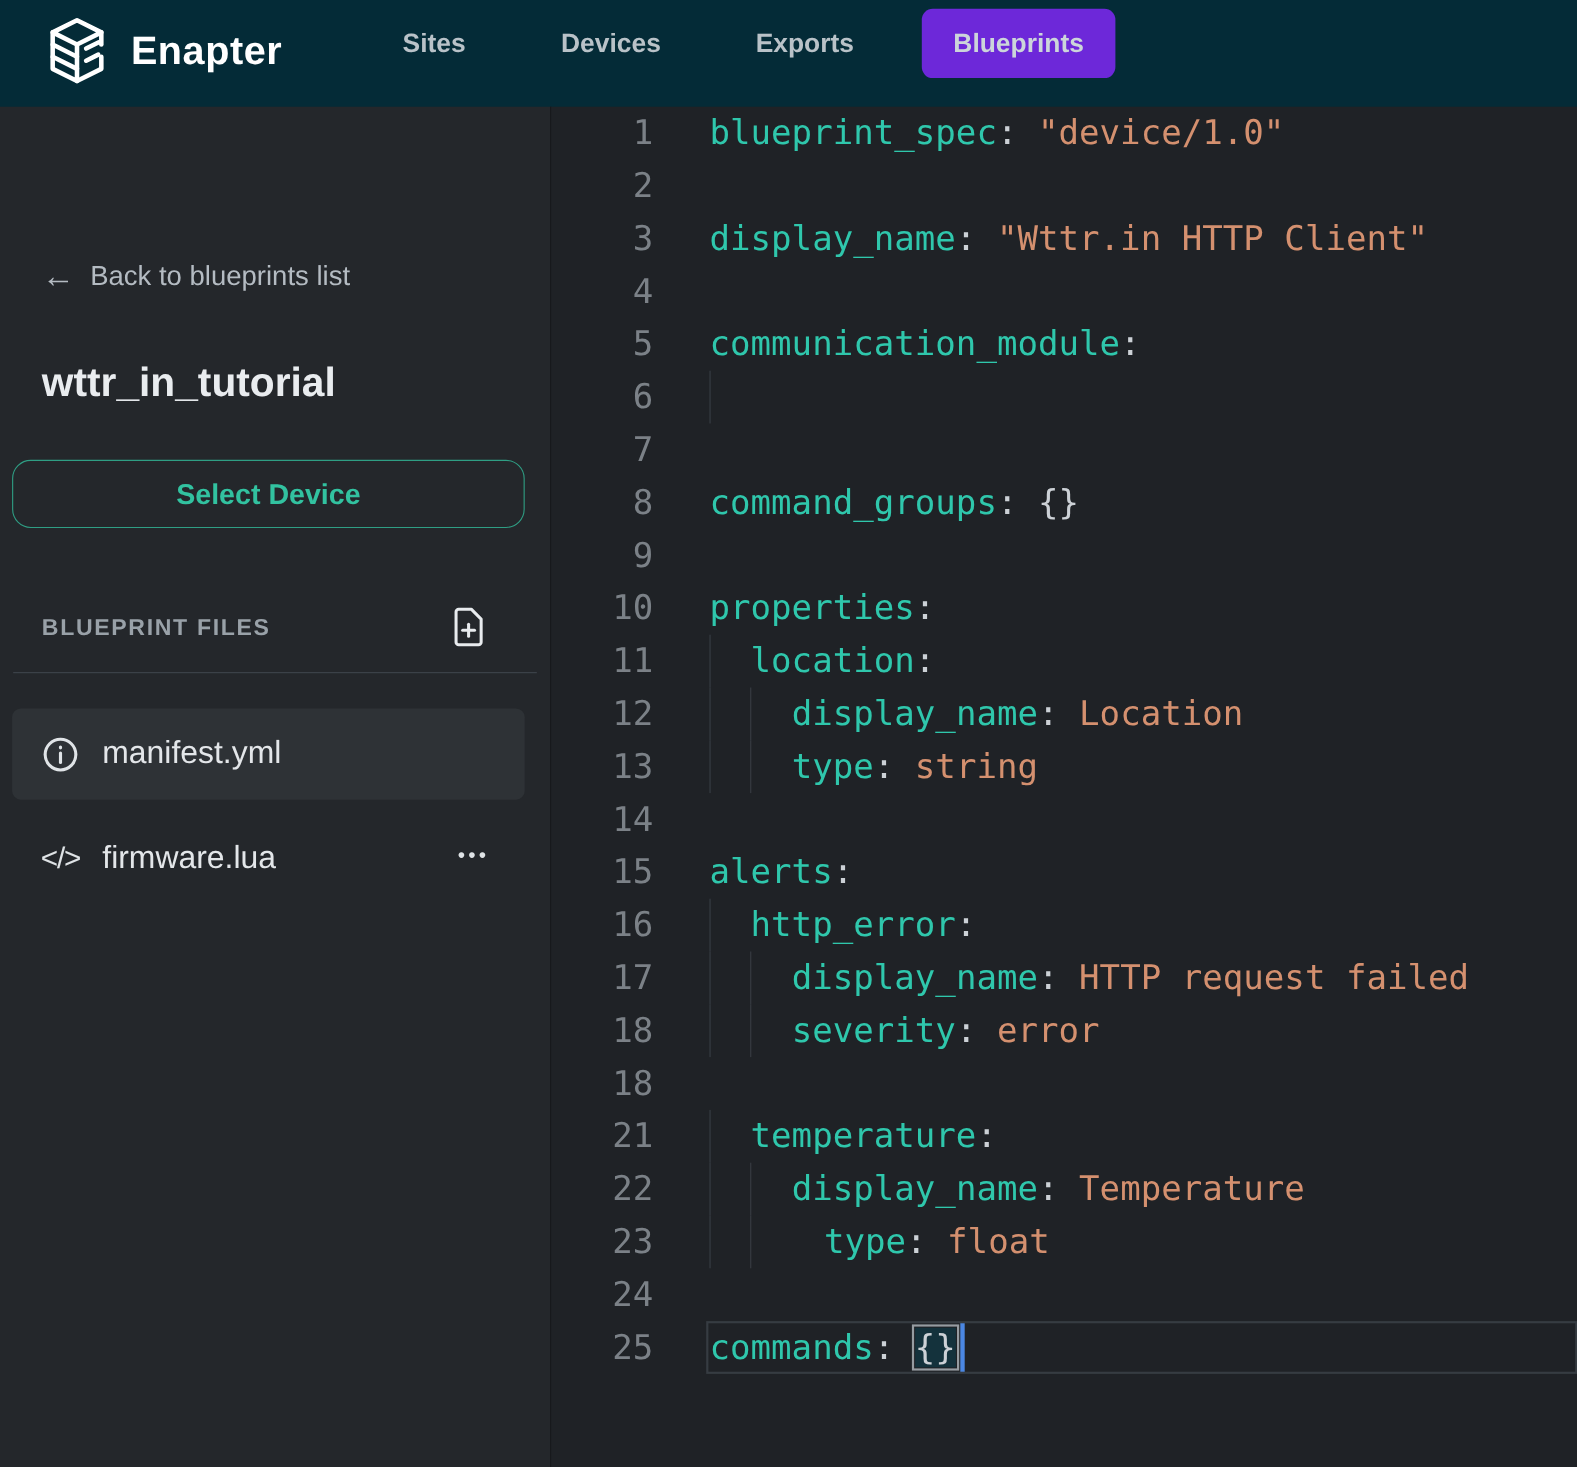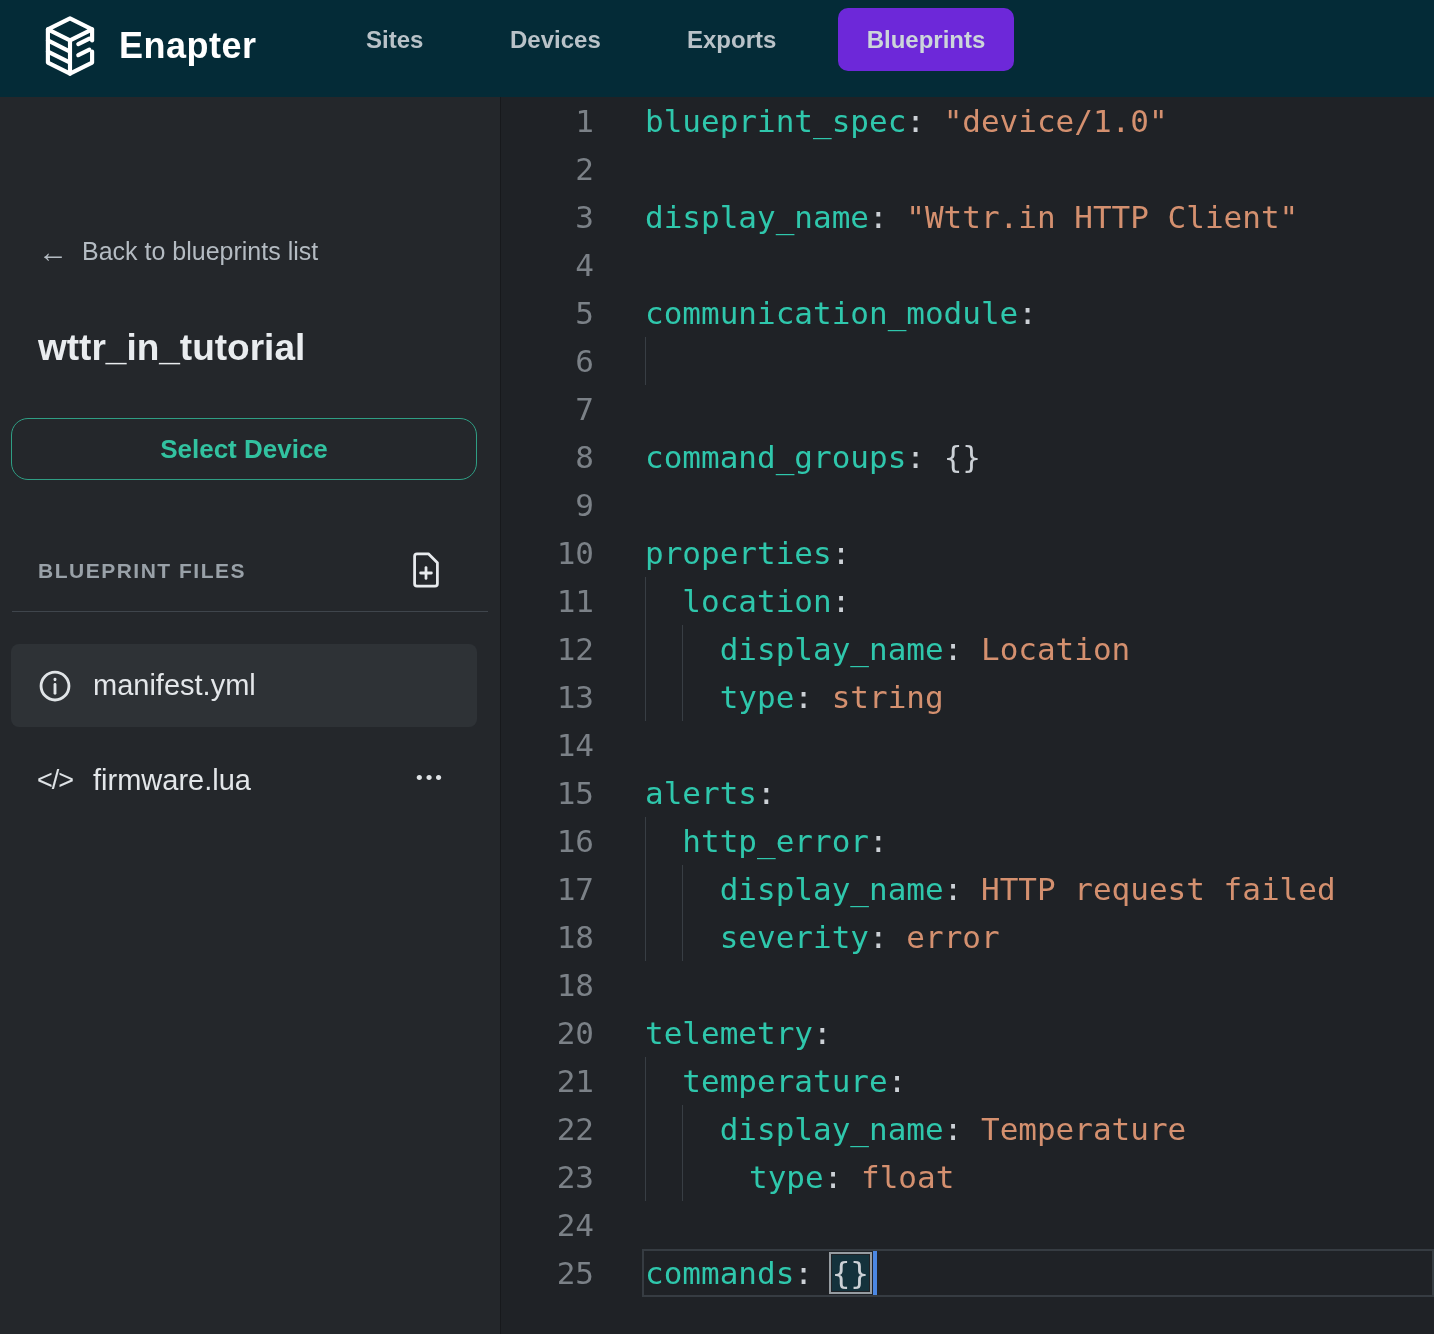--- a/index.html
+++ b/index.html
@@ -140,21 +140,20 @@
         <div class="line"><span class="ln">10</span><div class="codeseg"><span class="txt" style="padding-left: 0px;"><span class="tok-key">properties</span><span class="tok-punct">:</span></span></div></div>
         <div class="line"><span class="ln">11</span><div class="codeseg"><span class="guide" style="left: 0px;"></span><span class="txt" style="padding-left: 37.34px;"><span class="tok-key">location</span><span class="tok-punct">:</span></span></div></div>
         <div class="line"><span class="ln">12</span><div class="codeseg"><span class="guide" style="left: 0px;"></span><span class="guide" style="left: 37.34px;"></span><span class="txt" style="padding-left: 74.68px;"><span class="tok-key">display_name</span><span class="tok-punct">: </span><span class="tok-str">Location</span></span></div></div>
         <div class="line"><span class="ln">13</span><div class="codeseg"><span class="guide" style="left: 0px;"></span><span class="guide" style="left: 37.34px;"></span><span class="txt" style="padding-left: 74.68px;"><span class="tok-key">type</span><span class="tok-punct">: </span><span class="tok-str">string</span></span></div></div>
         <div class="line"><span class="ln">14</span><div class="codeseg"><span class="txt" style="padding-left: 0px;"></span></div></div>
         <div class="line"><span class="ln">15</span><div class="codeseg"><span class="txt" style="padding-left: 0px;"><span class="tok-key">alerts</span><span class="tok-punct">:</span></span></div></div>
         <div class="line"><span class="ln">16</span><div class="codeseg"><span class="guide" style="left: 0px;"></span><span class="txt" style="padding-left: 37.34px;"><span class="tok-key">http_error</span><span class="tok-punct">:</span></span></div></div>
         <div class="line"><span class="ln">17</span><div class="codeseg"><span class="guide" style="left: 0px;"></span><span class="guide" style="left: 37.34px;"></span><span class="txt" style="padding-left: 74.68px;"><span class="tok-key">display_name</span><span class="tok-punct">: </span><span class="tok-str">HTTP request failed</span></span></div></div>
         <div class="line"><span class="ln">18</span><div class="codeseg"><span class="guide" style="left: 0px;"></span><span class="guide" style="left: 37.34px;"></span><span class="txt" style="padding-left: 74.68px;"><span class="tok-key">severity</span><span class="tok-punct">: </span><span class="tok-str">error</span></span></div></div>
         <div class="line"><span class="ln">18</span><div class="codeseg"><span class="txt" style="padding-left: 0px;"></span></div></div>
-        <div class="line"><span class="ln">20</span><div class="codeseg"><span class="txt" style="padding-left: 0px;"><span class="tok-key">telemetry</span><span class="tok-punct">:</span></span></div></div>
         <div class="line"><span class="ln">21</span><div class="codeseg"><span class="guide" style="left: 0px;"></span><span class="txt" style="padding-left: 37.34px;"><span class="tok-key">temperature</span><span class="tok-punct">:</span></span></div></div>
         <div class="line"><span class="ln">22</span><div class="codeseg"><span class="guide" style="left: 0px;"></span><span class="guide" style="left: 37.34px;"></span><span class="txt" style="padding-left: 74.68px;"><span class="tok-key">display_name</span><span class="tok-punct">: </span><span class="tok-str">Temperature</span></span></div></div>
         <div class="line"><span class="ln">23</span><div class="codeseg"><span class="guide" style="left: 0px;"></span><span class="guide" style="left: 37.34px;"></span><span class="txt" style="padding-left: 104px;"><span class="tok-key">type</span><span class="tok-punct">: </span><span class="tok-str">float</span></span></div></div>
         <div class="line"><span class="ln">24</span><div class="codeseg"><span class="txt" style="padding-left: 0px;"></span></div></div>
         <div class="line current"><span class="ln">25</span><div class="codeseg"><span class="txt" style="padding-left: 0px;"><span class="tok-key">commands</span><span class="tok-punct">: </span><span class="bracket-sel tok-punct">{}</span><span class="caret"></span></span></div><span class="curline"></span></div>
       </div>
   </main>
 
 </div>
 

